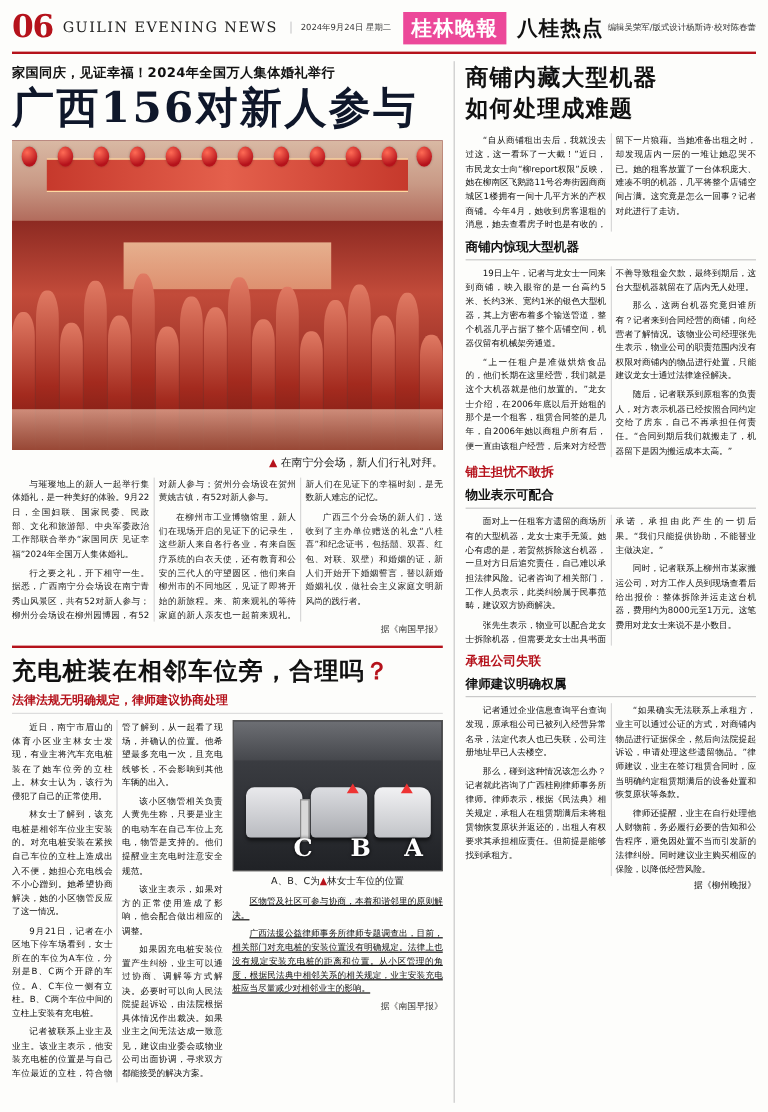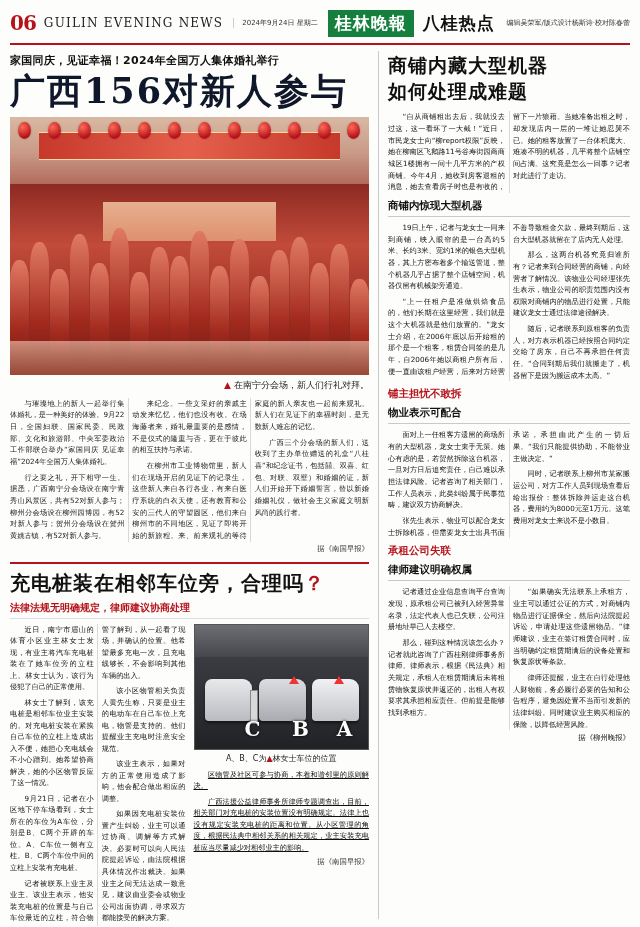--- a/index.html
+++ b/index.html
@@ -18,35 +18,35 @@
     background:#fdfdfb;
   }
   
   .masthead{
     display:flex;align-items:center;
     border-bottom:2px solid #b5121b;
     padding-bottom:3px;
     height:34px;
   }
   .page-num{
-    font-size:20px;font-weight:bold;color:#b5121b;
+    font-size:26px;font-weight:bold;color:#b5121b;
     font-family:"DejaVu Serif","Liberation Serif",serif;
     line-height:1;margin-right:8px;letter-spacing:-1px;
   }
   .en-name{
     font-family:"DejaVu Serif","Liberation Serif",serif;
     font-size:12px;letter-spacing:1.2px;color:#222;
     white-space:nowrap;
   }
   .date{
     font-size:7px;color:#333;margin-left:10px;white-space:nowrap;
     border-left:1px solid #ccc;padding-left:8px;
   }
   .brand{
-    margin-left:10px;background:#15803d;color:#fff;
+    margin-left:10px;background:#ec4899;color:#fff;
     font-family:"DejaVu Serif","Liberation Serif",serif;
     font-size:17px;font-weight:bold;padding:2px 7px;letter-spacing:1px;
     white-space:nowrap;
   }
   .section-title{
     margin-left:9px;font-size:17px;font-weight:bold;color:#111;
     font-family:"DejaVu Serif","Liberation Serif",serif;
     letter-spacing:1px;white-space:nowrap;
   }
   .editors{
@@ -278,21 +278,20 @@
         </div>
         <div class="floor"></div>
       </div>
       <div class="caption">
         <span class="dot">▲</span><span>在南宁分会场，新人们行礼对拜。</span>
       </div>
 
       <div class="txtcols">
         <p>与璀璨地上的新人一起举行集体婚礼，是一种美好的体验。9月22日，全国妇联、国家民委、民政部、文化和旅游部、中央军委政治工作部联合举办“家国同庆 见证幸福”2024年全国万人集体婚礼。</p>
         <p>行之要之礼，开下相守一生。据悉，广西南宁分会场设在南宁青秀山风景区，共有52对新人参与；柳州分会场设在柳州园博园，有52对新人参与；贺州分会场设在贺州黄姚古镇，有52对新人参与。</p>
-        <p>来纪念。一些文采好的亲戚主动发来忆忆，他们也没有收。在场海藤者来，婚礼最重要的是感情，不是仪式的隆重与否，更在于彼此的相互扶持与承诺。</p>
         <p>在柳州市工业博物馆里，新人们在现场开启的见证下的记录生，这些新人来自各行各业，有来自医疗系统的白衣天使，还有教育和公安的三代人的守望圆区，他们来自柳州市的不同地区，见证了即将开始的新旅程。来、前来观礼的等待家庭的新人亲友也一起前来观礼。新人们在见证下的幸福时刻，是无数新人难忘的记忆。</p>
         <p>广西三个分会场的新人们，送收到了主办单位赠送的礼盒“八桂喜”和纪念证书，包括囍、双喜、红包、对联、双壁）和婚姻的证，新人们开始开下婚姻誓言，替以新婚婚姻礼仪，做社会主义家庭文明新风尚的践行者。</p>
       </div>
       <div class="source">据《南国早报》</div>
 
       <div class="divider"></div>
 
       <h2 class="headline-sub">
         <span>充电桩装在相邻车位旁，合理吗</span><span class="q">？</span>
       </h2>

